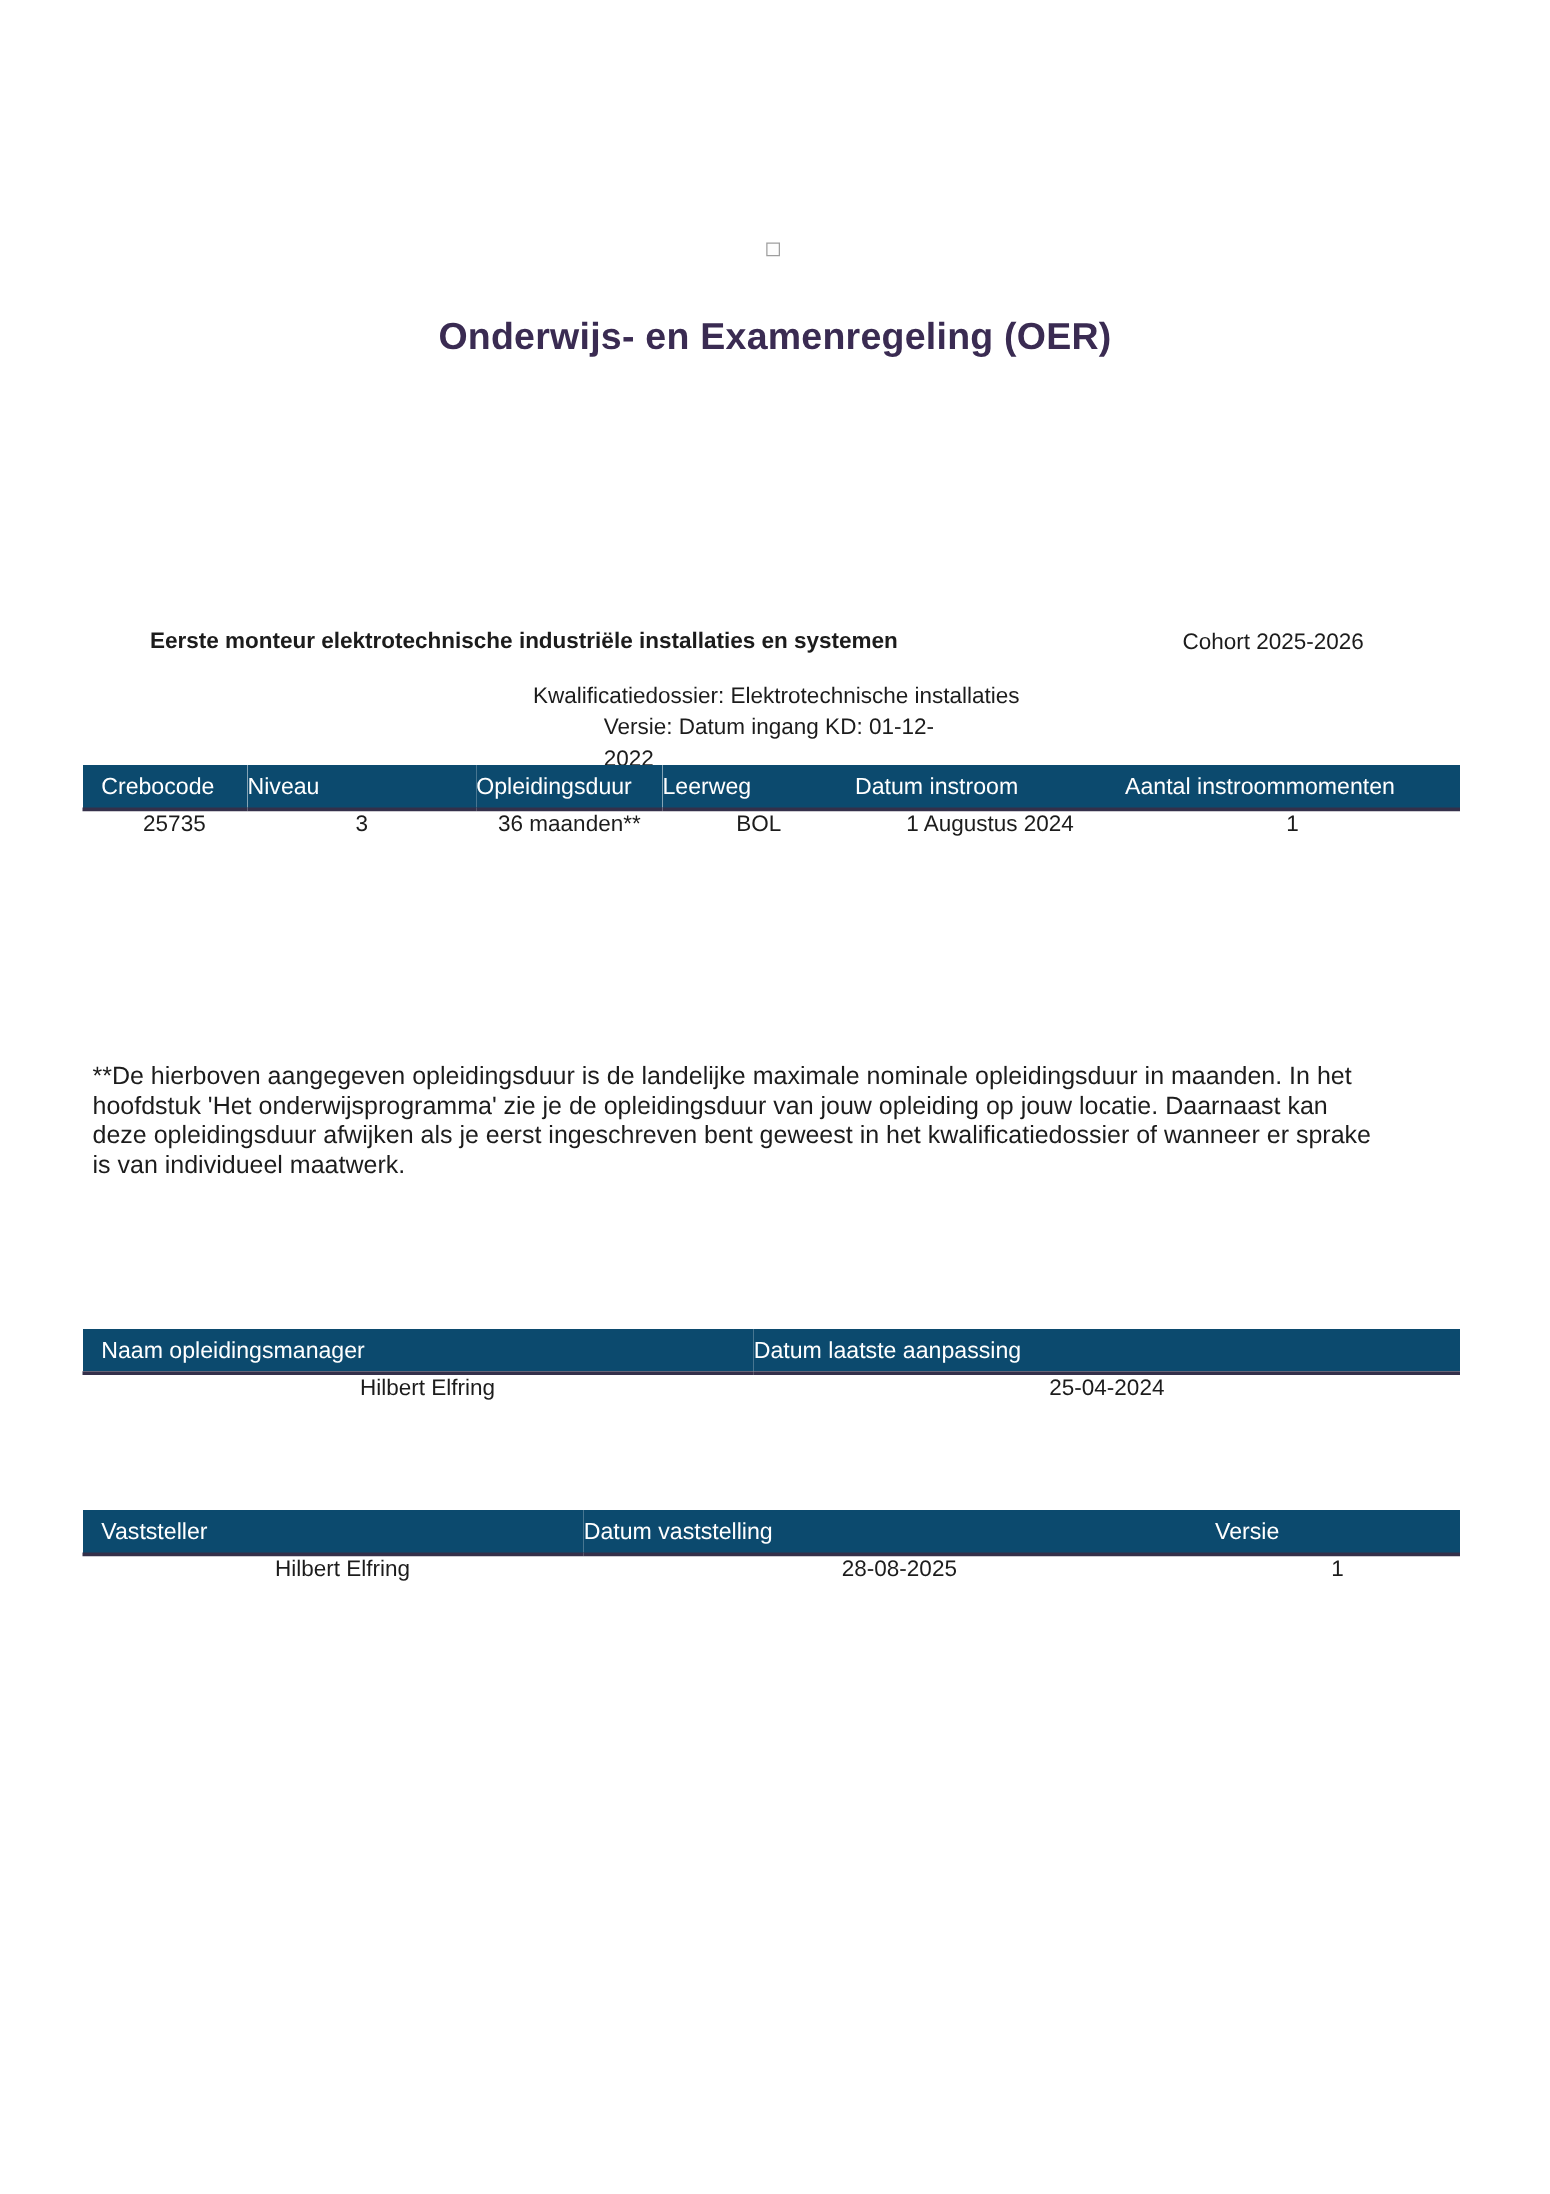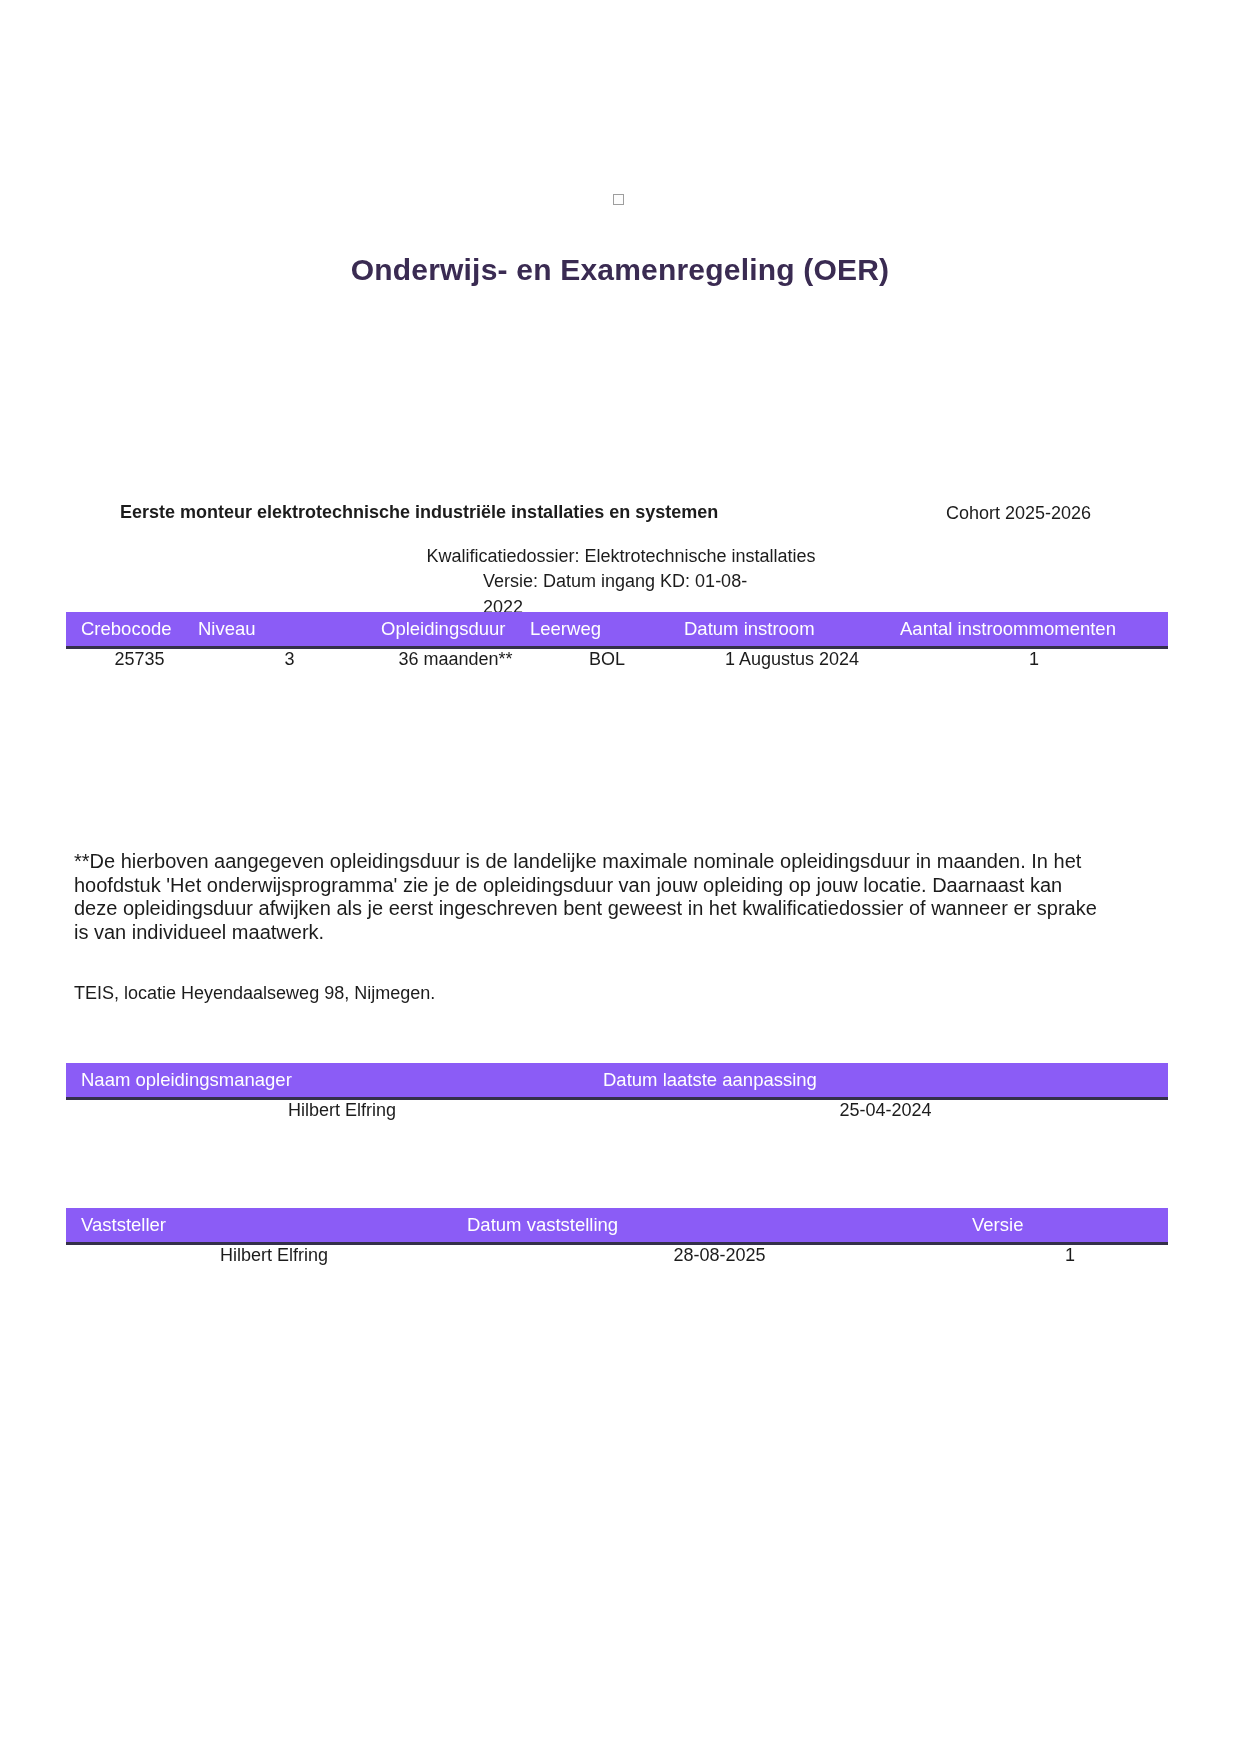--- a/index.html
+++ b/index.html
@@ -63,21 +63,21 @@
     position: absolute;
     left: 66px;
     width: 1102px;
     border-collapse: collapse;
     table-layout: fixed;
   }
   .t1 { top: 612px; }
   .t2 { top: 1063px; }
   .t3 { top: 1208px; }
   table.band-table th {
-    background: #8b5cf6;
+    background: #0c4a6e;
     color: #ffffff;
     font-weight: normal;
     font-size: 18.5px;
     text-align: left;
     height: 34px;
     padding: 0;
     vertical-align: middle;
     border-bottom: 3px solid #34304a;
     white-space: nowrap;
     overflow: hidden;
@@ -115,21 +115,21 @@
 
   <div class="doc-title">Onderwijs- en Examenregeling (OER)</div>
 
   <div class="hdr-row1">
     <div class="hdr-left bold">Eerste monteur elektrotechnische industriële installaties en systemen</div>
     <div class="hdr-right">Cohort 2025-2026</div>
   </div>
 
   <div class="hdr-row2">
     <div class="hdr-left">Kwalificatiedossier: Elektrotechnische installaties</div>
-    <div class="hdr-right">Versie: Datum ingang KD: 01-08-2022</div>
+    <div class="hdr-right">Versie: Datum ingang KD: 01-12-2022</div>
   </div>
 
   <table class="band-table t1">
     <colgroup>
       <col style="width:132px">
         <col style="width:183px">
         <col style="width:149px">
       <col style="width:154px">
         <col style="width:216px">
         <col style="width:268px">
@@ -150,21 +150,20 @@
       <td>BOL</td>
       <td>1 Augustus 2024</td>
       <td>1</td>
     </tr>
   </tbody>
     </table>
 
   <div class="note-par">**De hierboven aangegeven opleidingsduur is de landelijke maximale nominale opleidingsduur in maanden. In het hoofdstuk 'Het onderwijsprogramma' zie je de opleidingsduur van jouw opleiding op jouw locatie. Daarnaast kan deze opleidingsduur afwijken als je eerst ingeschreven bent geweest in het kwalificatiedossier of wanneer er sprake is van individueel maatwerk.</div>
 
   <div class="team-block">
-    <div>TEIS, locatie Heyendaalseweg 98, Nijmegen.</div>
   </div>
 
   <table class="band-table t2">
     <colgroup>
       <col style="width:537px">
         <col style="width:565px">
     </colgroup>
     <tbody>
         <tr>
       <th class="first">Naam opleidingsmanager</th>

